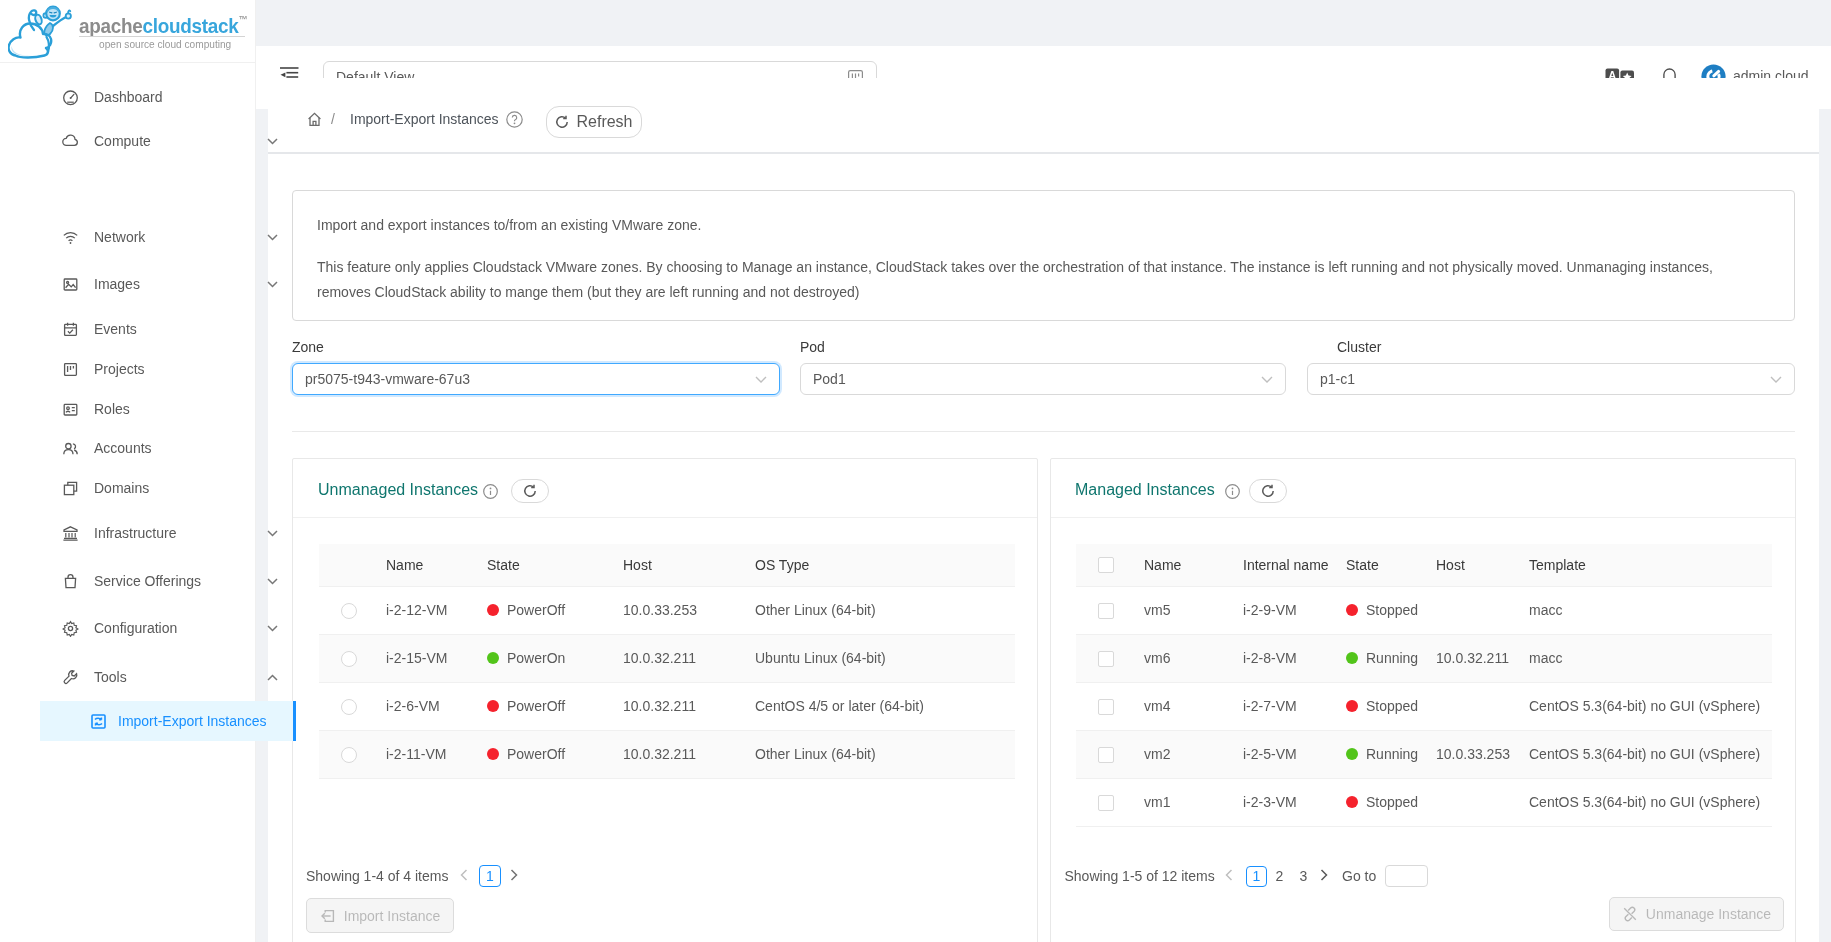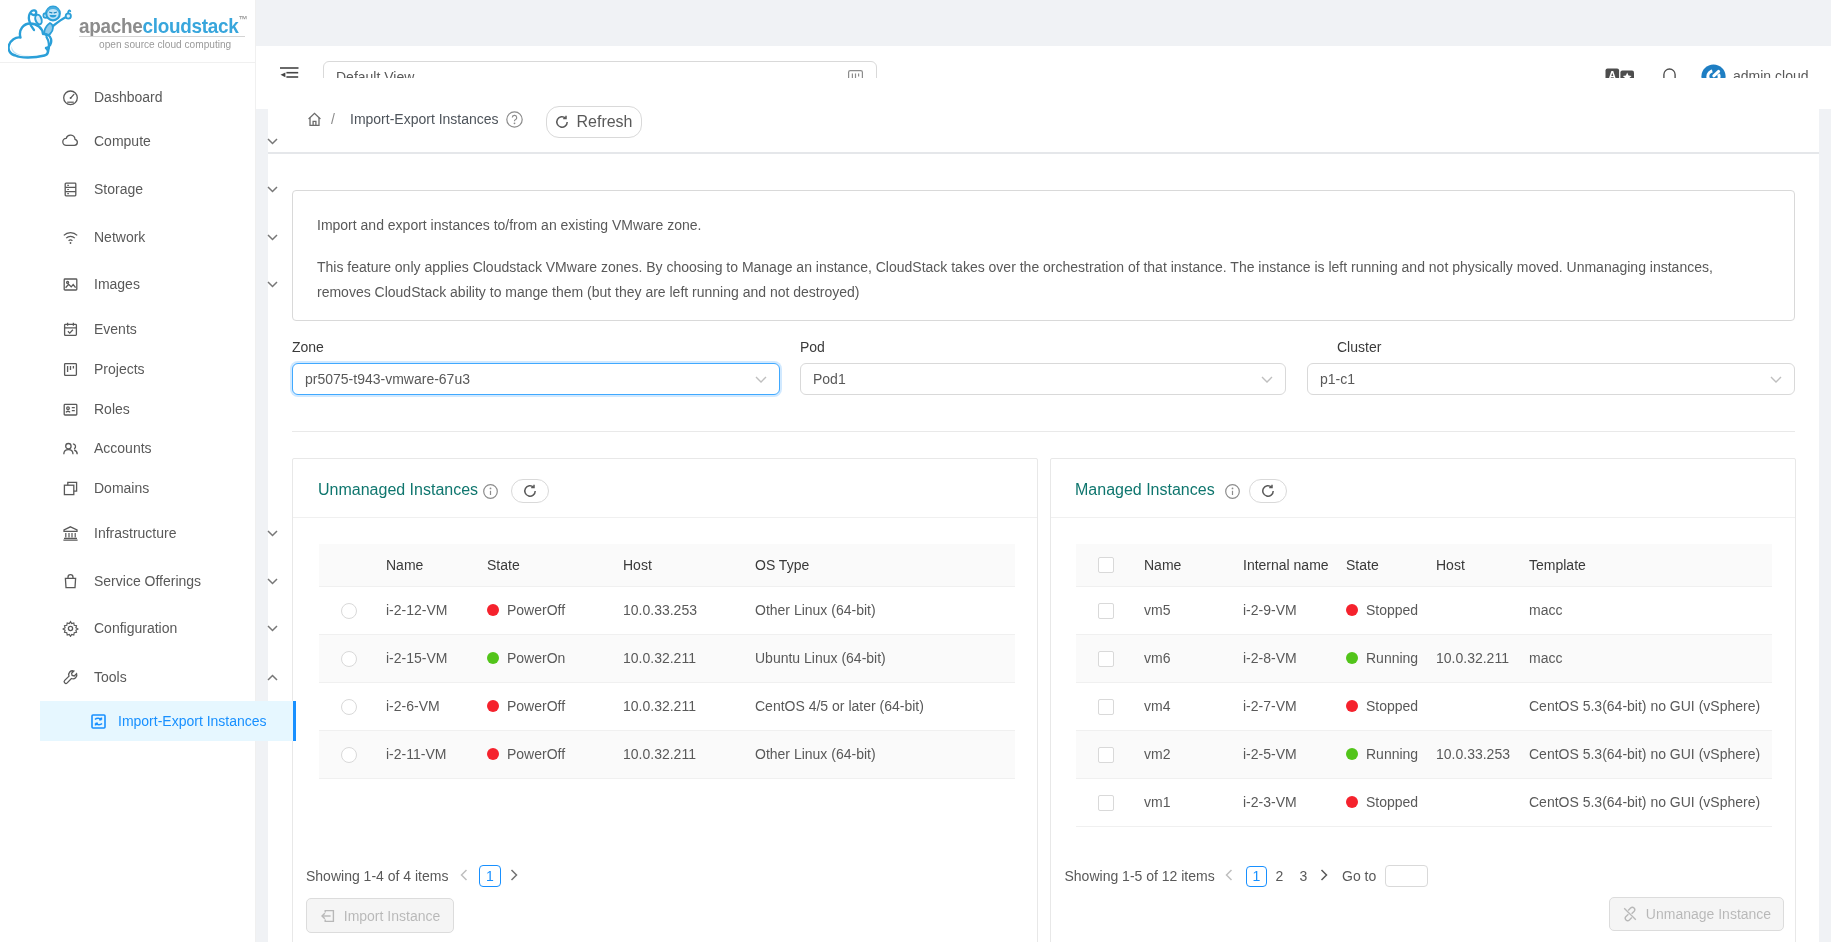--- a/index.html
+++ b/index.html
@@ -75,31 +75,20 @@
       </div>
   <div class="mi" style="top:121px">
         <svg class="ic" width="17" height="17" viewBox="0 0 17 17" fill="none" stroke="#595959" stroke-width="1.3">
           <path d="M4.4,12.4 h8 a3.1,3.1 0 0 0 0.6,-6.1 a4.5,4.5 0 0 0 -8.8,-0.9 a3.2,3.2 0 0 0 0.2,7 z"></path>
         </svg>
         <span class="lb">Compute</span>
         <svg class="ch" width="11" height="7" viewBox="0 0 11 7" fill="none" stroke="#777" stroke-width="1.5">
           <path d="M1,1 l4.5,4.5 L10,1"></path>
         </svg>
       </div>
-  <div class="mi" style="top:169px">
-        <svg class="ic" width="17" height="17" viewBox="0 0 17 17" fill="none" stroke="#595959" stroke-width="1.3">
-          <rect x="3.2" y="2.2" width="10.6" height="12.6" rx="0.8"></rect>
-          <path d="M3.2,6.4 h10.6 M3.2,10.6 h10.6"></path>
-          <path d="M5.3,4.3 h1.6 M5.3,8.5 h1.6 M5.3,12.7 h1.6" stroke-width="1.2"></path>
-        </svg>
-        <span class="lb">Storage</span>
-        <svg class="ch" width="11" height="7" viewBox="0 0 11 7" fill="none" stroke="#777" stroke-width="1.5">
-          <path d="M1,1 l4.5,4.5 L10,1"></path>
-        </svg>
-      </div>
   <div class="mi" style="top:217px">
         <svg class="ic" width="17" height="17" viewBox="0 0 17 17" fill="none" stroke="#595959" stroke-width="1.3">
           <path d="M1.8,6.4 a9.6,9.6 0 0 1 13.4,0"></path>
           <path d="M4.2,9.1 a6.2,6.2 0 0 1 8.6,0"></path>
           <path d="M6.6,11.8 a2.8,2.8 0 0 1 3.8,0"></path>
           <circle cx="8.5" cy="14" r="0.9" fill="#595959" stroke="none"></circle>
         </svg>
         <span class="lb">Network</span>
         <svg class="ch" width="11" height="7" viewBox="0 0 11 7" fill="none" stroke="#777" stroke-width="1.5">
           <path d="M1,1 l4.5,4.5 L10,1"></path>

